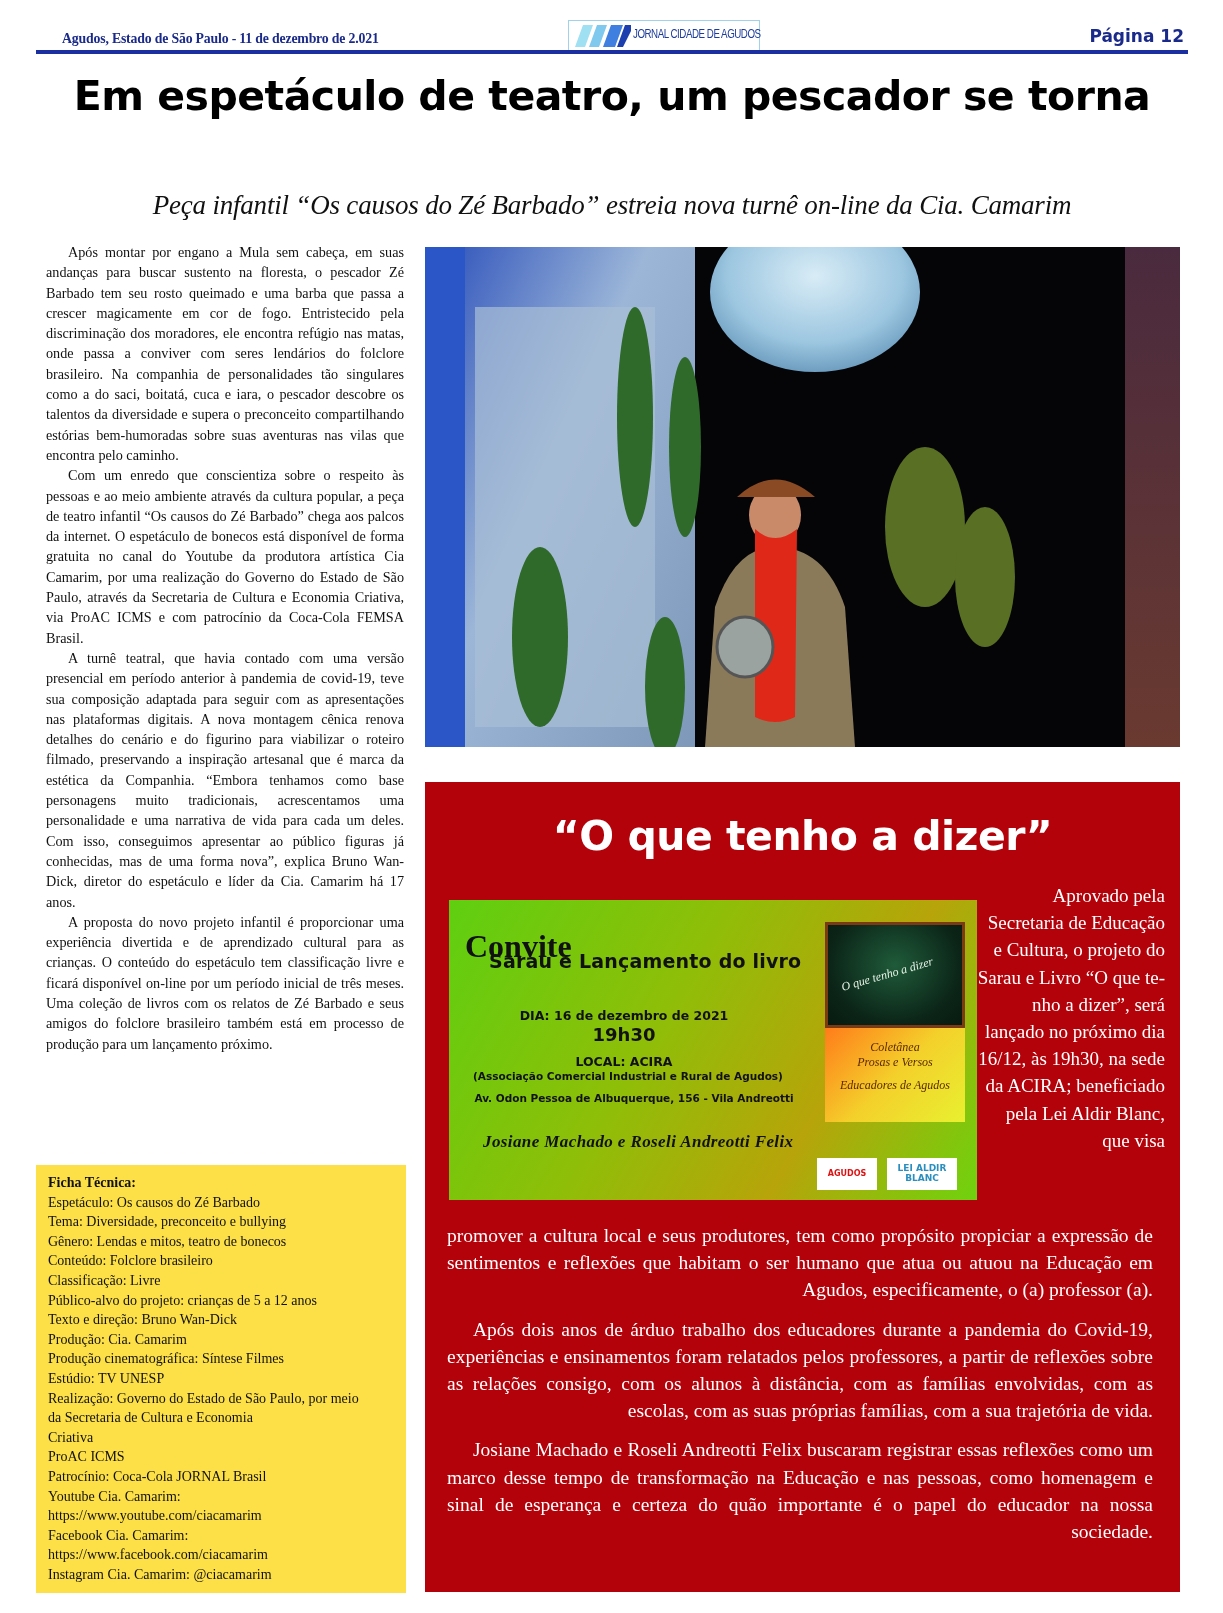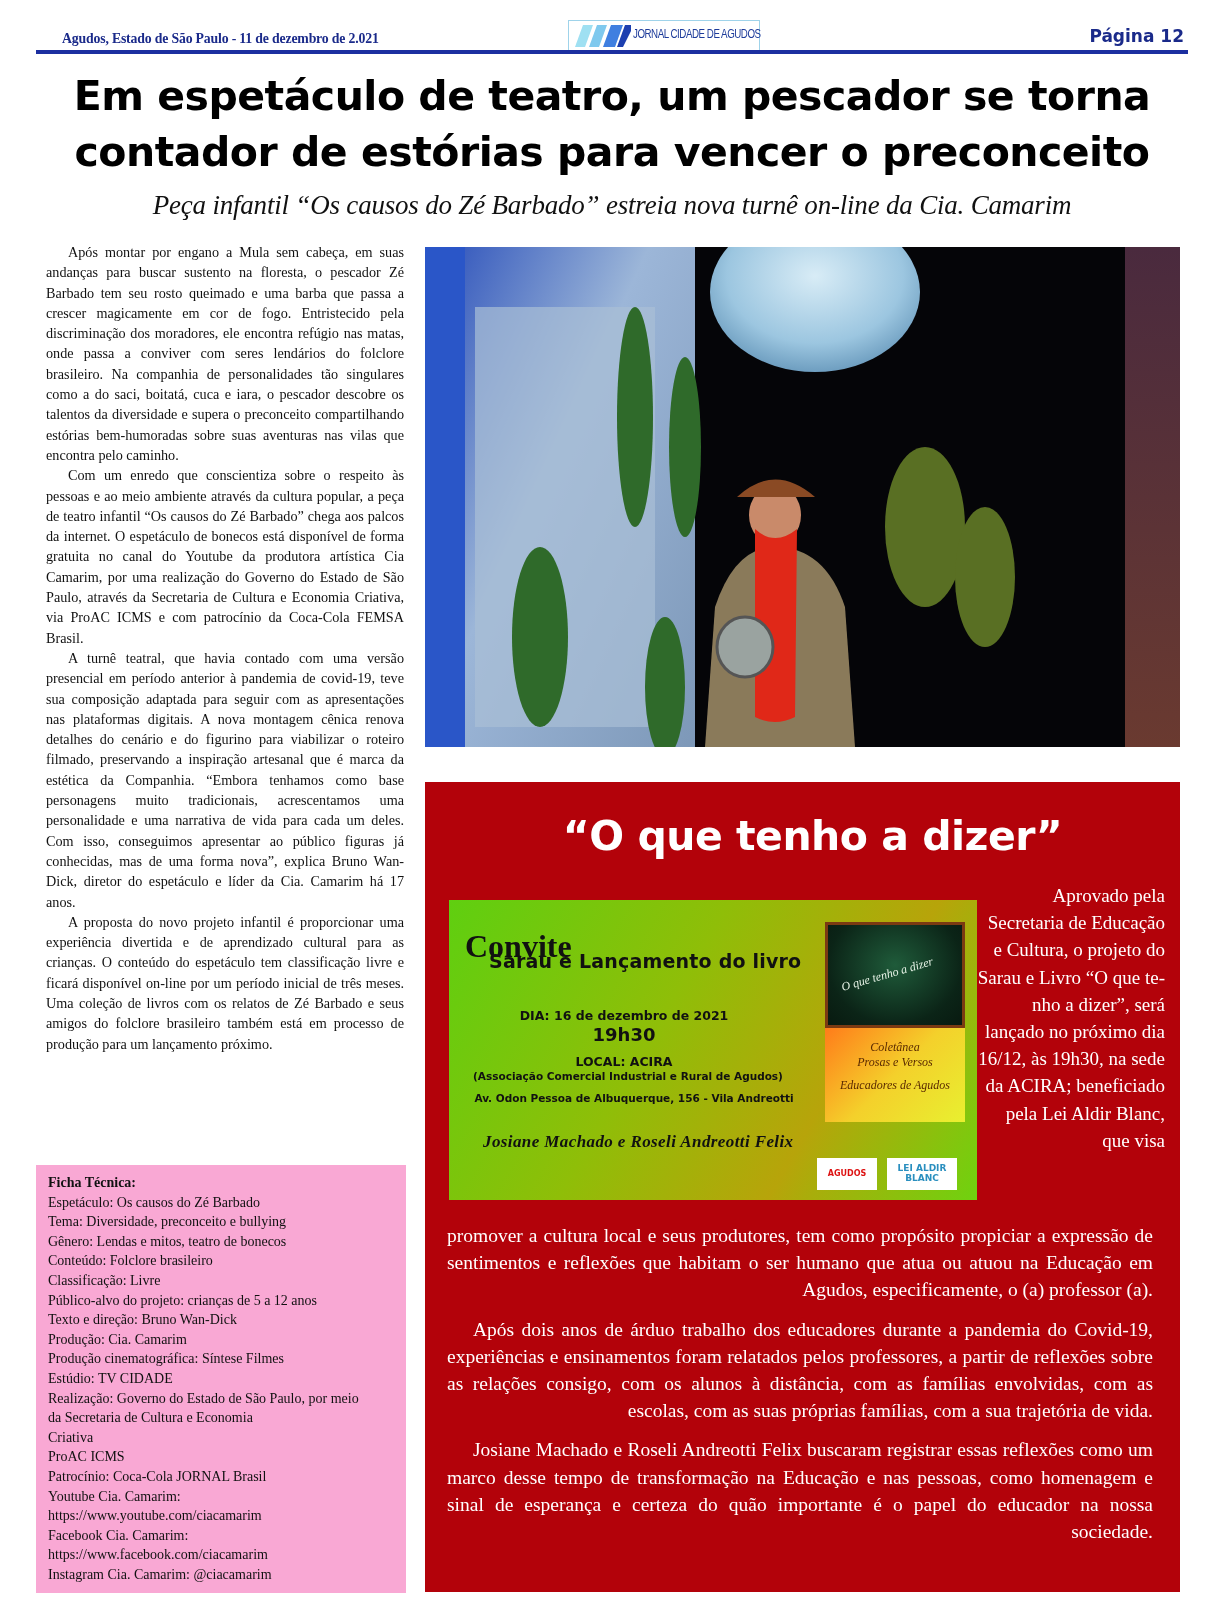--- a/index.html
+++ b/index.html
@@ -16,30 +16,30 @@
 
   
   .headline { position: absolute; left: 36px; top: 68px; width: 1152px; text-align: center; font-family: "DejaVu Sans", sans-serif; font-weight: bold; font-size: 41px; line-height: 56px; color: #000; letter-spacing: -0.5px; }
   .subhead { position: absolute; left: 36px; top: 190px; width: 1152px; text-align: center; font-family: "Liberation Serif", serif; font-style: italic; font-size: 27px; color: #111; letter-spacing: -0.2px; }
 
   
   .body-col { position: absolute; left: 46px; top: 242px; width: 358px; font-size: 14.2px; line-height: 20.3px; text-align: justify; hyphens: manual; }
   .body-col p { margin: 0; text-indent: 22px; }
 
   
-  .ficha { position: absolute; left: 36px; top: 1165px; width: 370px; height: 428px; background: #f9a8d4; padding: 8px 0 8px 12px; box-sizing: border-box; font-size: 14px; line-height: 19.6px; }
+  .ficha { position: absolute; left: 36px; top: 1165px; width: 370px; height: 428px; background: #fde047; padding: 8px 0 8px 12px; box-sizing: border-box; font-size: 14px; line-height: 19.6px; }
   .ficha .ficha-title { font-weight: bold; }
   .ficha div { white-space: nowrap; }
 
   
   .photo { position: absolute; left: 425px; top: 247px; width: 755px; height: 500px; background: #050508; overflow: hidden; }
 
   
   .redbox { position: absolute; left: 425px; top: 782px; width: 755px; height: 810px; background: #b3020a; }
-  .red-title { position: absolute; left: 0; top: 30px; width: 100%; text-align: center; font-family: "DejaVu Sans", sans-serif; font-weight: bold; font-size: 41px; color: #ffffff; letter-spacing: -0.5px; padding-left: 10px; }
+  .red-title { position: absolute; left: 0; top: 30px; width: 100%; text-align: center; font-family: "DejaVu Sans", sans-serif; font-weight: bold; font-size: 41px; color: #ffffff; letter-spacing: -0.5px; }
   .invite { position: absolute; left: 24px; top: 118px; width: 528px; height: 300px; background: linear-gradient(120deg, #5fcf10 0%, #8fbe08 40%, #b7a40a 70%, #6fd20f 100%); overflow: hidden; }
   .invite .convite { position: absolute; left: 16px; top: 28px; font-family: "Liberation Serif", serif; font-weight: bold; font-size: 32px; color: #111; }
   .invite .sarau { position: absolute; left: 40px; top: 50px; font-family: "DejaVu Sans", sans-serif; font-weight: bold; font-size: 19px; color: #111; letter-spacing: 0.2px; }
   .invite .info { position: absolute; left: 0; width: 350px; text-align: center; font-family: "DejaVu Sans", sans-serif; font-weight: bold; color: #111; }
   .invite .sig { position: absolute; left: 34px; top: 232px; font-family: "Liberation Serif", serif; font-style: italic; font-weight: bold; font-size: 17px; color: #111; letter-spacing: 0.4px; }
   .book { position: absolute; left: 376px; top: 22px; width: 140px; height: 200px; }
   .book .board { position: absolute; left: 0; top: 0; width: 140px; height: 106px; background: radial-gradient(ellipse at 50% 40%, #1f5b3a 0%, #0b2417 70%, #081a10 100%); border: 3px solid #7b3a12; box-sizing: border-box; }
   .book .board span { position: absolute; left: 12px; top: 42px; font-family: "Liberation Serif", serif; font-style: italic; font-size: 12px; color: #e6f2e6; transform: rotate(-16deg); white-space: nowrap; }
   .book .cover { position: absolute; left: 0; top: 106px; width: 140px; height: 94px; background: linear-gradient(135deg, #ff7c1a 0%, #f4d02b 50%, #e8f030 100%); text-align: center; font-family: "Liberation Serif", serif; font-style: italic; color: #5a2a00; font-size: 12px; line-height: 15px; padding-top: 12px; box-sizing: border-box; }
   .logos { position: absolute; left: 368px; top: 258px; width: 150px; height: 34px; }
@@ -64,21 +64,20 @@
       <polygon points="50,0 56,0 56,6 48,22 42,22" fill="#1c3fb0"></polygon>
     </svg>
     <span class="logo-text">JORNAL CIDADE DE AGUDOS</span>
   </div>
   <div class="mh-right">Página 12</div>
   <div class="mh-rule"></div>
 </header>
 
 <h1 class="headline" style="margin:0;">
   <span>Em espetáculo de teatro, um pescador se torna</span><br>
-  <span>contador de estórias para vencer o preconceito</span>
 </h1>
 <div class="subhead">Peça infantil “Os causos do Zé Barbado” estreia nova turnê on-line da Cia. Camarim</div>
 
 <div class="body-col">
   <p>Após montar por engano a Mula sem cabeça, em suas andanças para buscar sustento na floresta, o pescador Zé Barbado tem seu rosto queimado e uma barba que passa a crescer magicamente em cor de fogo. Entris­tecido pela discriminação dos moradores, ele encon­tra refúgio nas matas, onde passa a conviver com seres lendários do folclore brasileiro. Na companhia de per­sonalidades tão singulares como a do saci, boitatá, cuca e iara, o pescador descobre os talentos da diversidade e supera o preconceito compartilhando estórias bem-humoradas sobre suas aventuras nas vilas que encontra pelo caminho.</p>
   <p>Com um enredo que conscientiza sobre o respeito às pessoas e ao meio ambiente através da cultura po­pular, a peça de teatro infantil “Os causos do Zé Barbado” chega aos palcos da internet. O espetáculo de bonecos está disponível de forma gratuita no canal do Youtube da produtora artística Cia Camarim, por uma realização do Governo do Estado de São Paulo, atra­vés da Secretaria de Cultura e Economia Criativa, via ProAC ICMS e com patrocínio da Coca-Cola FEMSA Brasil.</p>
   <p>A turnê teatral, que havia contado com uma versão presencial em período anterior à pandemia de covid-19, teve sua composição adaptada para seguir com as apresentações nas plataformas digitais. A nova monta­gem cênica renova detalhes do cenário e do figurino para viabilizar o roteiro filmado, preservando a inspi­ração artesanal que é marca da estética da Companhia. “Embora tenhamos como base personagens muito tra­dicionais, acrescentamos uma personalidade e uma nar­rativa de vida para cada um deles. Com isso, consegui­mos apresentar ao público figuras já conhecidas, mas de uma forma nova”, explica Bruno Wan-Dick, diretor do espetáculo e líder da Cia. Camarim há 17 anos.</p>
   <p>A proposta do novo projeto infantil é proporcionar uma experiência divertida e de aprendizado cultural para as crianças. O conteúdo do espetáculo tem classifica­ção livre e ficará disponível on-line por um período inicial de três meses. Uma coleção de livros com os relatos de Zé Barbado e seus amigos do folclore bra­sileiro também está em processo de produção para um lançamento próximo.</p>
 </div>
 
@@ -86,21 +85,21 @@
   <div class="ficha-title">Ficha Técnica:</div>
   <div>Espetáculo: Os causos do Zé Barbado</div>
   <div>Tema: Diversidade, preconceito e bullying</div>
   <div>Gênero: Lendas e mitos, teatro de bonecos</div>
   <div>Conteúdo: Folclore brasileiro</div>
   <div>Classificação: Livre</div>
   <div>Público-alvo do projeto: crianças de 5 a 12 anos</div>
   <div>Texto e direção: Bruno Wan-Dick</div>
   <div>Produção: Cia. Camarim</div>
   <div>Produção cinematográfica: Síntese Filmes</div>
-  <div>Estúdio: TV CIDADE</div>
+  <div>Estúdio: TV UNESP</div>
   <div>Realização: Governo do Estado de São Paulo, por meio</div>
   <div>da Secretaria de Cultura e Economia</div>
   <div>Criativa</div>
   <div>ProAC ICMS</div>
   <div>Patrocínio: Coca-Cola JORNAL Brasil</div>
   <div>Youtube Cia. Camarim:</div>
   <div>https://www.youtube.com/ciacamarim</div>
   <div>Facebook Cia. Camarim:</div>
   <div>https://www.facebook.com/ciacamarim</div>
   <div>Instagram Cia. Camarim: @ciacamarim</div>

